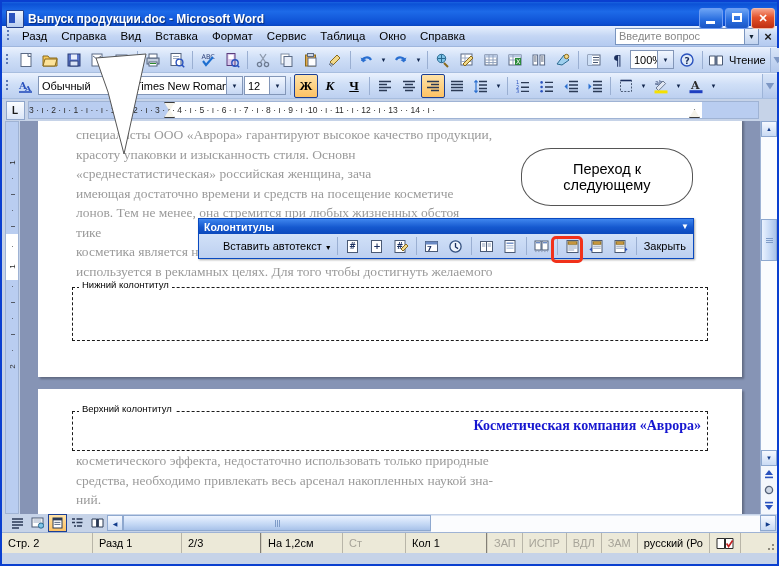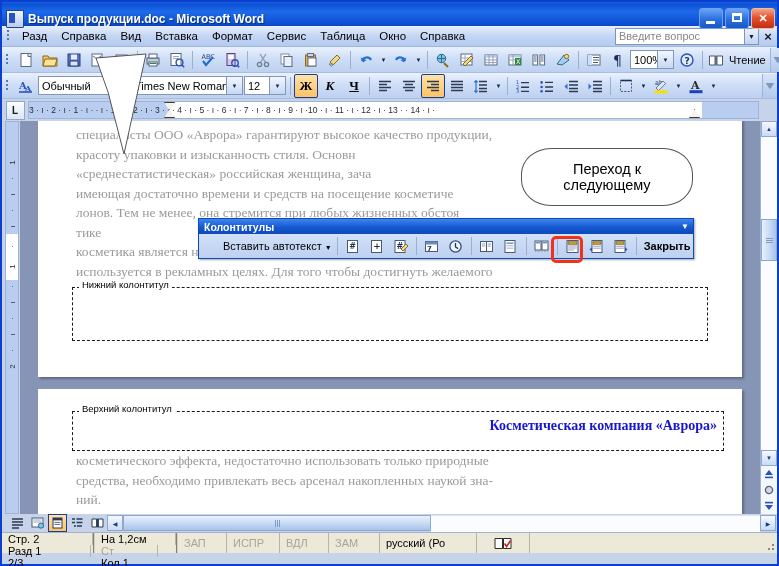--- a/index.html
+++ b/index.html
@@ -195,21 +195,21 @@
   .hftb .cap{
     height:15px;display:flex;align-items:center;
     background:linear-gradient(180deg,#3f86ee,#1558cf 55%,#0c49bc);
     color:#fff;font-weight:bold;font-size:10.5px;padding-left:5px;
   }
   .hftb .cap .capdd{
     margin-left:auto;margin-right:4px;font-size:8px;color:#fff;
   }
   .hftb .row{height:24px;display:flex;align-items:center;padding:0 2px;}
   .hftb .lbl{font-size:11px;padding:0 2px 0 22px;white-space:nowrap;}
-  .hftb .closebtn{font-size:11px;padding:0 4px;white-space:nowrap;font-weight:bold;}
+  .hftb .closebtn{font-size:11px;padding:0 4px;white-space:nowrap;}
 
   
   .callout{
     position:absolute;left:519px;top:146px;width:172px;height:62px;z-index:60;
   }
   .callout .bub{
     position:absolute;left:0;top:0;width:172px;height:58px;
     background:#fff;border:1px solid #555;border-radius:30px/26px;
     display:flex;align-items:center;justify-content:center;text-align:center;
     font-size:14.5px;color:#000;line-height:16px;
@@ -261,21 +261,21 @@
   .status{
     height:20px;display:flex;align-items:stretch;
     background:#ece9d8;border-top:1px solid #9fb3d4;font-size:11px;color:#000;
   }
   .scell{
     display:flex;align-items:center;padding:0 6px;white-space:nowrap;
     border-right:1px solid #b8b5a8;
   }
   .scell.dim{color:#a7a499;}
   .scell.nb{border-right:none;}
-  .sgrp{display:flex;border-right:2px groove #d6d2c2;flex-direction:column;}
+  .sgrp{display:flex;border-right:2px groove #d6d2c2;}
   .resizer{
     width:14px;margin-left:auto;position:relative;
   }
   .resizer:after{
     content:"";position:absolute;right:2px;bottom:2px;width:9px;height:9px;
     background:
       radial-gradient(circle at 7px 7px,#8d8a7d 1px,transparent 1.2px),
       radial-gradient(circle at 3px 7px,#8d8a7d 1px,transparent 1.2px),
       radial-gradient(circle at 7px 3px,#8d8a7d 1px,transparent 1.2px);
   }
@@ -702,21 +702,21 @@
           <div>тике</div>
           <div>косметика  является  на  100 %  натуральной  –  это  миф,  который  широко</div>
           <div>используется в рекламных целях. Для того чтобы достигнуть желаемого</div>
         </div>
         <div class="hfbox" style="left:34px;right:34px;top:168px;height:52px;">
           <span class="hflabel">Нижний колонтитул</span>
         </div>
       </div>
 
       <div class="page" style="top:268px;height:130px;">
-        <div class="hfbox" style="left:34px;right:18px;top:22px;height:38px;">
+        <div class="hfbox" style="left:34px;right:34px;top:22px;height:38px;">
           <span class="hflabel">Верхний колонтитул</span>
           <div class="hdrtext">Косметическая компания «Аврора»</div>
         </div>
         <div class="doctext" style="padding:62px 38px 0 38px;">
           <div>косметического  эффекта,  недостаточно  использовать  только  природные</div>
           <div>средства, необходимо привлекать весь арсенал накопленных наукой зна-</div>
           <div>ний.</div>
         </div>
       </div>
     </div>

